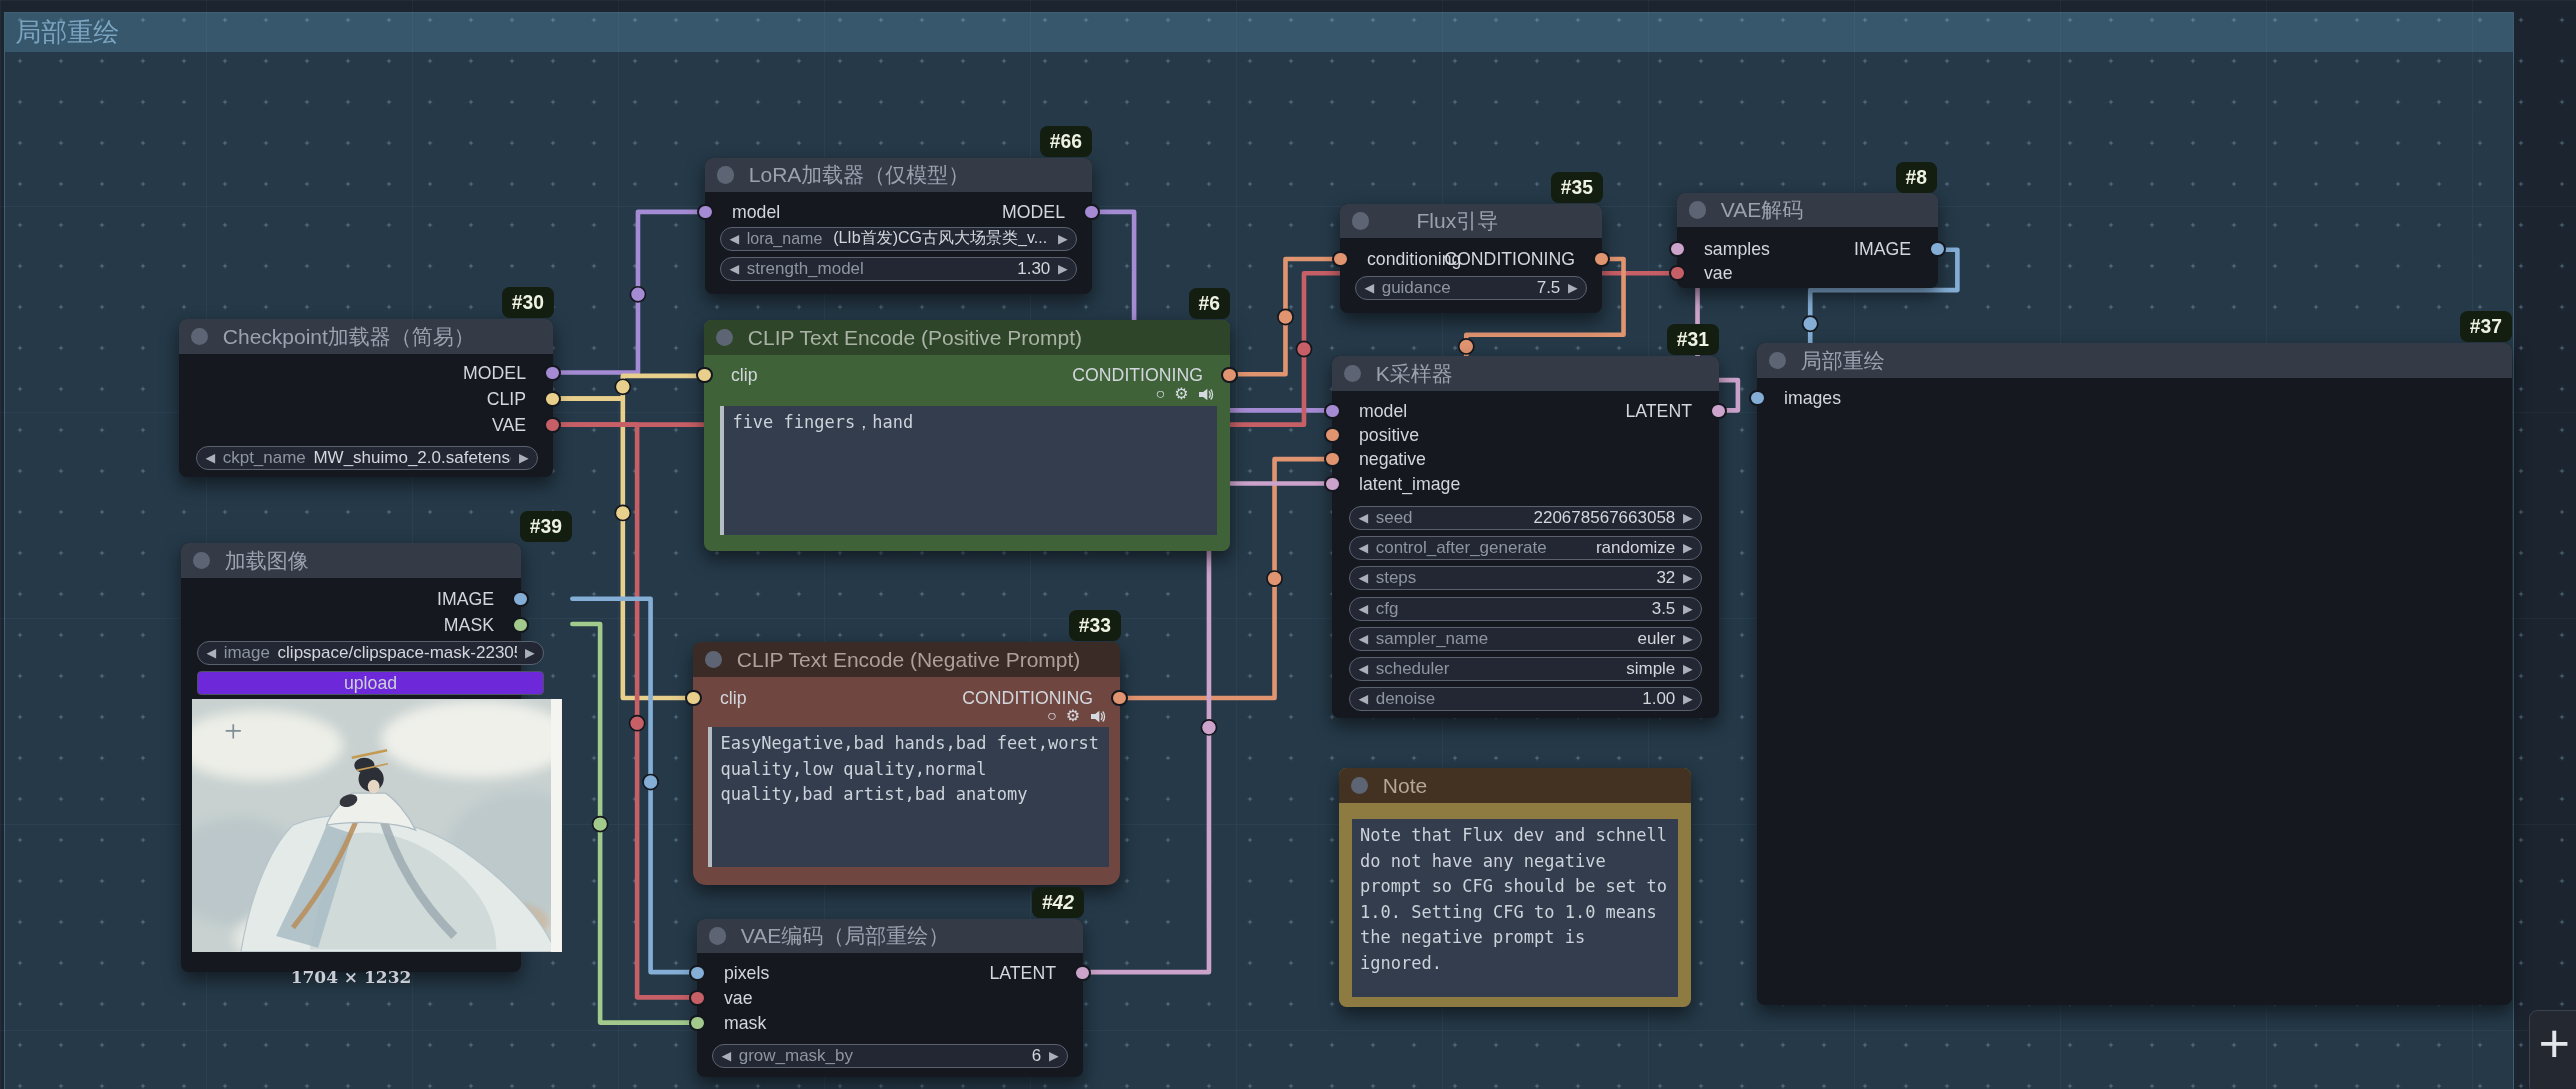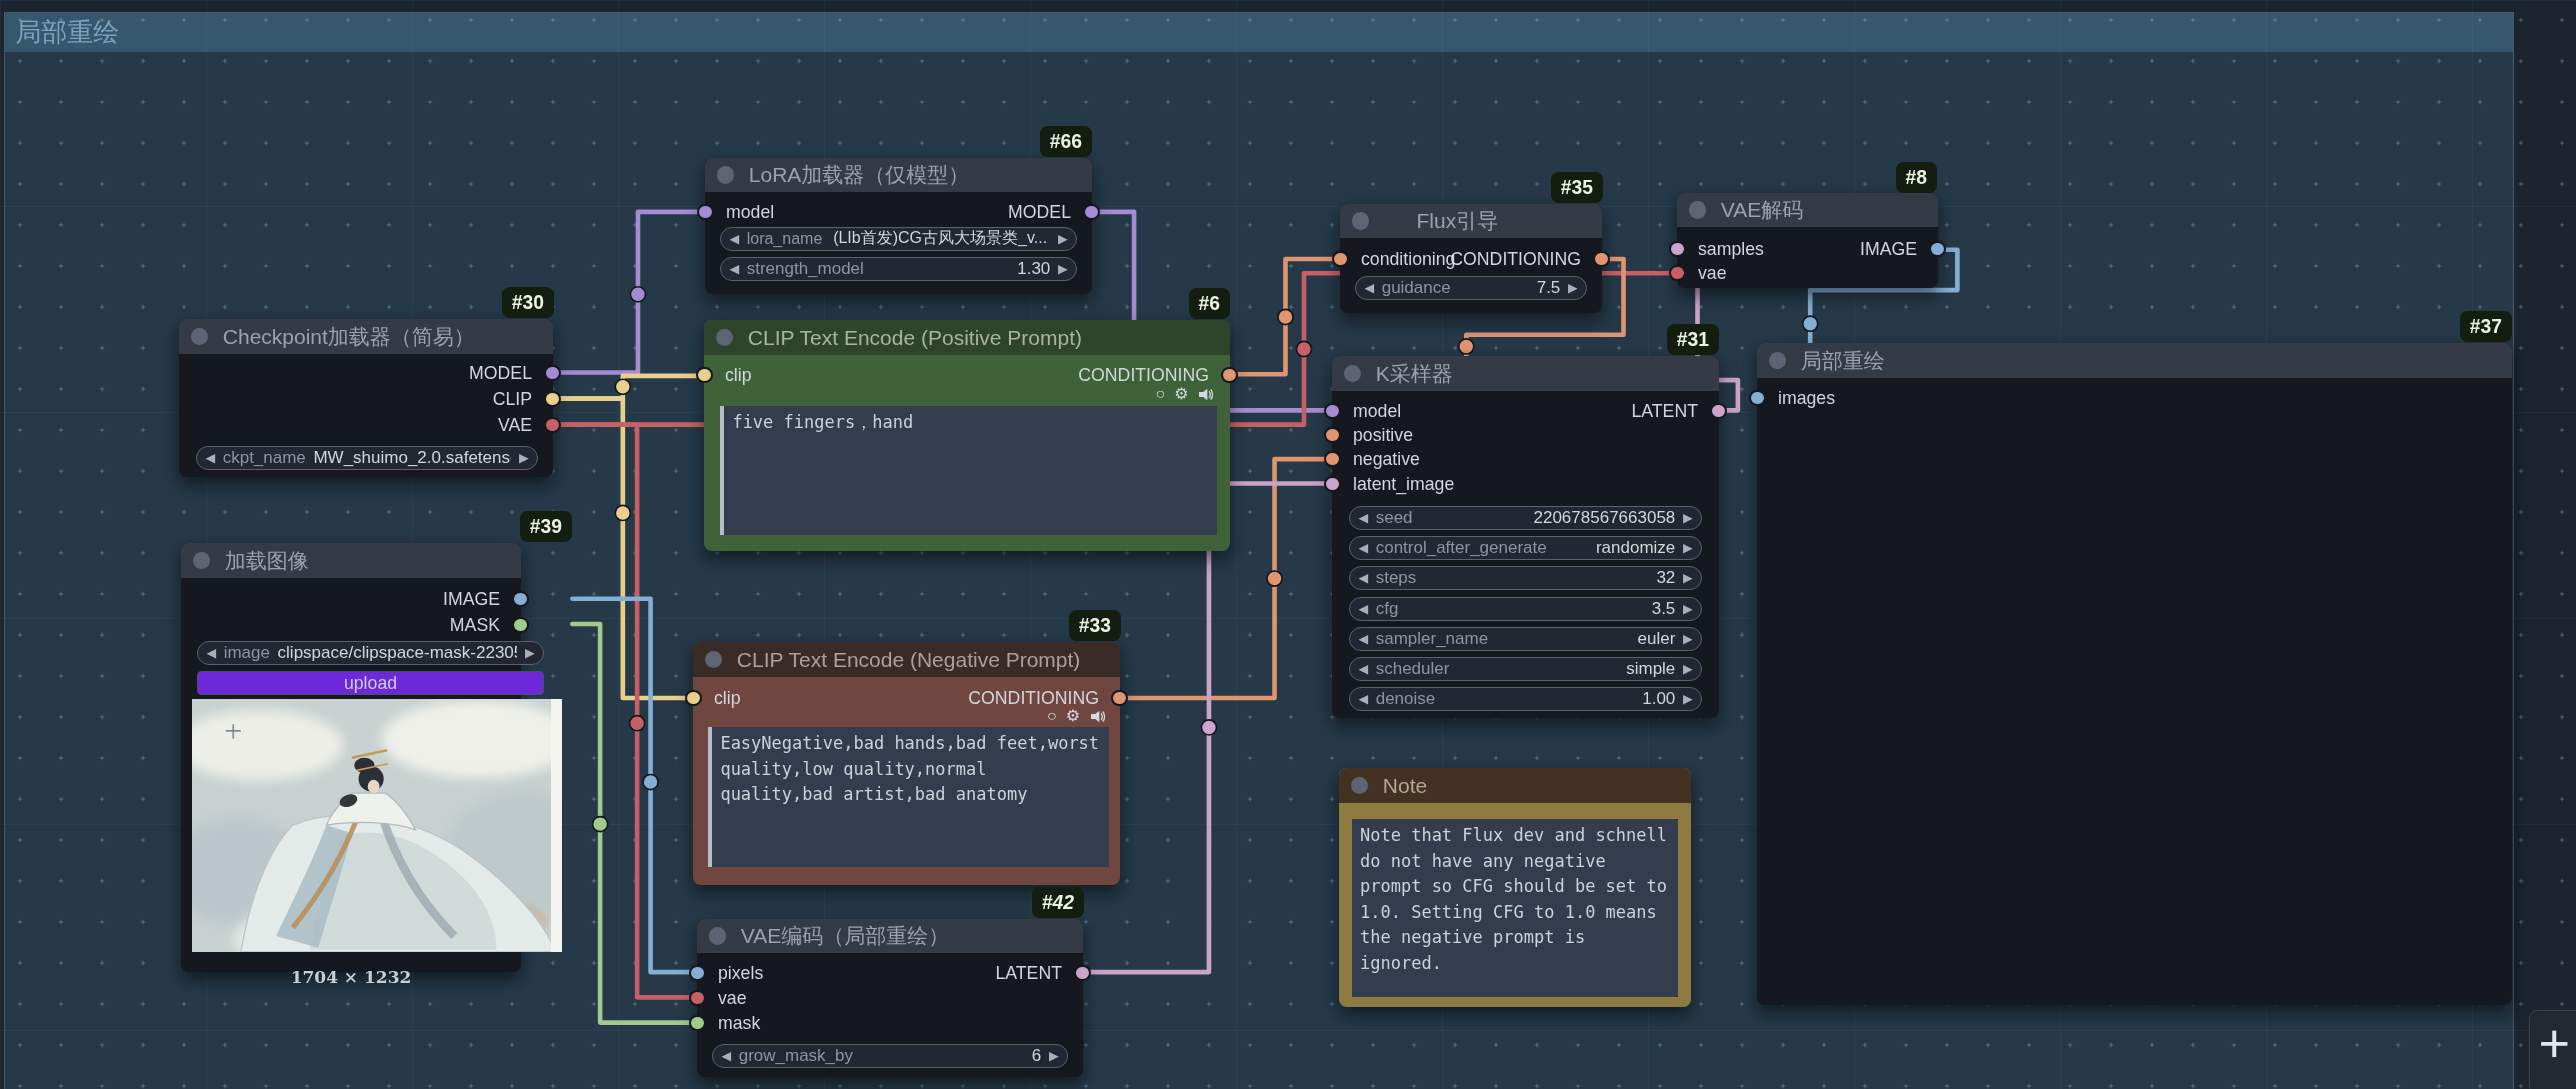--- a/index.html
+++ b/index.html
@@ -29,21 +29,21 @@
   .node-header{position:absolute;left:0;top:0;right:0;height:35px;border-radius:7.6px 7.6px 0 0;
     display:flex;align-items:center;gap:14.3px;padding:0 11.8px;background:var(--node_header);
     color:#9aa2ae;font-size:21px;white-space:nowrap;overflow:hidden;box-sizing:border-box;}
   .hdot{width:17.7px;height:17.7px;border-radius:50%;background:var(--title_dot);flex:none;}
   .green .node-header{background:var(--green_header);color:#a9b3a4;}
   .green{background:var(--green_body);}
   .maroon .node-header{background:var(--maroon_header);color:#af9f9a;}
   .maroon{background:var(--maroon_body);}
   .notec .node-header{background:var(--note_header);color:#b3a893;}
   .notec{background:var(--note_body);}
-  .port{position:absolute;display:flex;align-items:center;gap:12px;font-size:17.7px;
+  .port{position:absolute;display:flex;align-items:center;gap:18px;font-size:17.7px;
     color:#d3d7dd;height:20px;white-space:nowrap;}
   .port.in{left:-7.6px;} .port.out{right:-7.6px;flex-direction:row-reverse;}
   .pdot{width:12.6px;height:12.6px;border-radius:50%;border:2.1px solid #14171d;flex:none;}
   .widget{position:absolute;height:23.6px;border:1.7px solid #5a6270;border-radius:13.5px;
     background:#222733;display:flex;align-items:center;padding:0 8.4px;gap:7.6px;
     font-size:17px;color:#8e95a1;box-sizing:border-box;white-space:nowrap;}
   .widget .val{color:#d3d7dc;}
   .widget .spread{flex:1;}
   .widget .cval{flex:1;text-align:center;color:#d3d7dc;overflow:hidden;}
   .arr{color:#a9b0ba;font-size:12.6px;flex:none;}
@@ -245,21 +245,21 @@
       <span>○</span>
       <span>⚙</span>
       <svg width="17" height="15" viewBox="0 0 20 18">
         <polygon points="1,6 6,6 11,2 11,16 6,12 1,12" fill="#d5dae0"></polygon>
         <path d="M13,5 C15,7 15,11 13,13 M15,3 C18,6 18,12 15,15" stroke="#d5dae0" stroke-width="1.6" fill="none"></path>
       </svg>
     </div>
     <div class="ta" style="left:16px;right:12.6px;top:86px;height:129px;">five fingers，hand</div>
   </div>
 
-  <div class="node maroon" style="left:693px;top:642px;width:427px;height:243px;">
+  <div class="node maroon" style="left:693px;top:642px;width:427px;height:243px;border-radius:13px;">
     <div class="node-header">
       <span class="hdot"></span>
       <span>CLIP Text Encode (Negative Prompt)</span>
     </div>
     <div class="port in" style="top:46px;">
       <span class="pdot" style="background:var(--clip);"></span>
       <span>clip</span>
     </div>
     <div class="port out" style="top:46px;">
       <span class="pdot" style="background:var(--conditioning);"></span>

